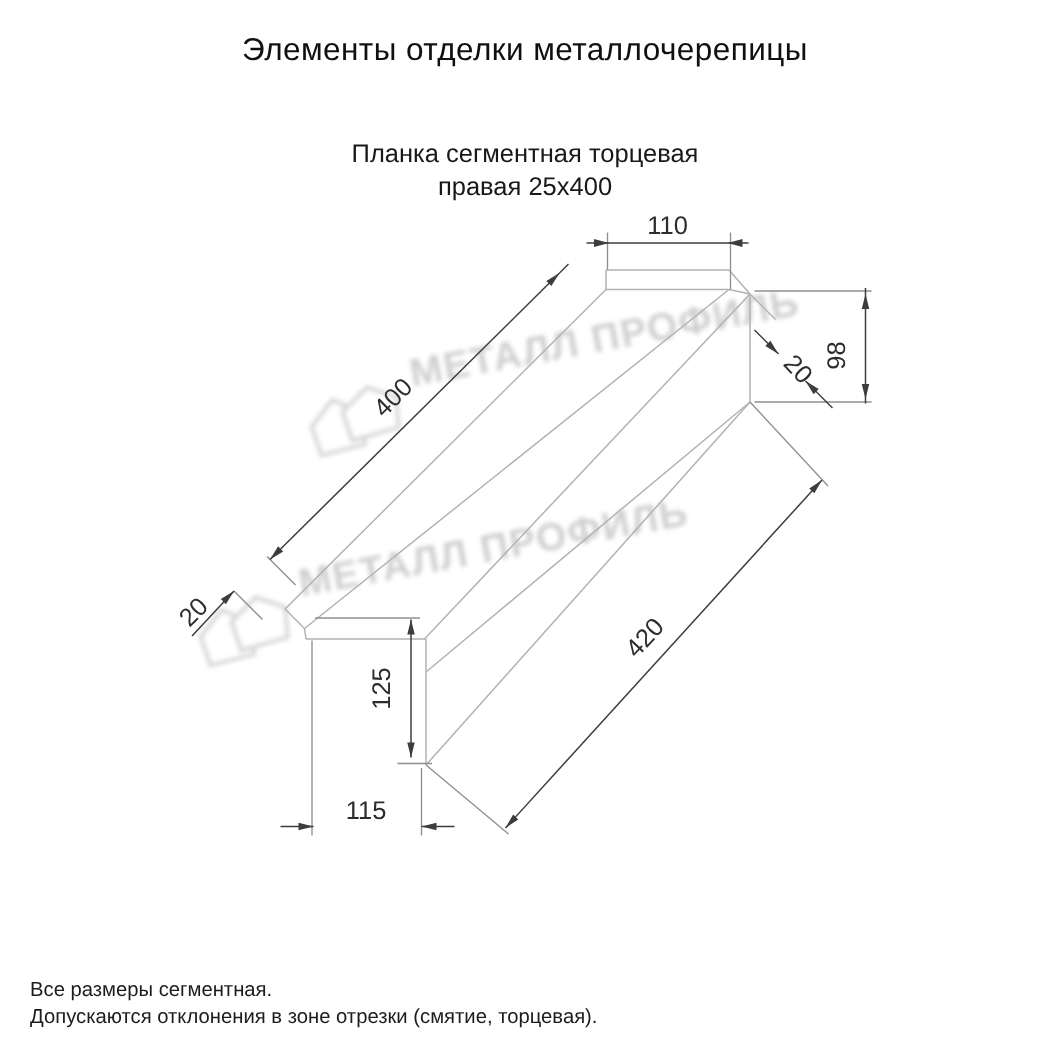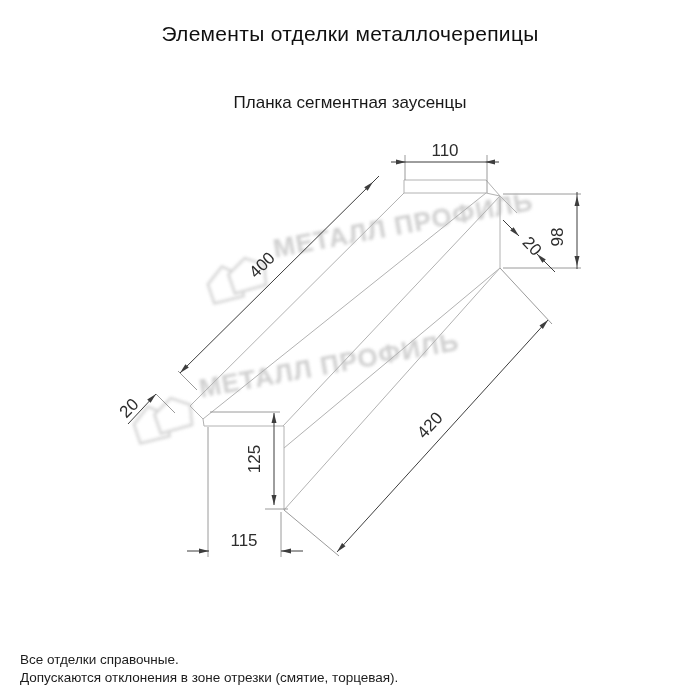--- a/index.html
+++ b/index.html
@@ -38,21 +38,22 @@
   .dimtext{fill:#2d2d2d;font-size:17px;font-family:"Liberation Sans",sans-serif;text-anchor:middle;}
 </style>
 </head>
 <body>
 
 <div class="canvas">
 
   <h1 class="page-title">Элементы отделки металлочерепицы</h1>
 
   <div class="subtitle">
-    <div>Планка сегментная заусенцы</div>
+    <div>Планка сегментная торцевая</div>
+    <div>правая 25х400</div>
   </div>
 
   <div class="watermark wm1">
     <span class="wm-logo">
       <svg width="66" height="46" viewBox="0 0 66 46">
         <path d="M3 22 L20 7 L37 19 L36 40 L6 42 Z" fill="#ffffff" stroke="#c4c4c4" stroke-width="2.5"></path>
         <path d="M25 16 L44 3 L62 13 L60 33 L28 36 Z" fill="#ffffff" stroke="#c4c4c4" stroke-width="2.5"></path>
       </svg>
     </span>
     <span class="wm-text">МЕТАЛЛ ПРОФИЛЬ</span>
@@ -164,17 +165,17 @@
       <g>
         <line class="dimline" x1="337" y1="552" x2="548" y2="320"></line>
         <polygon class="dimarrow" points="548,320 542.9,328.9 539.5,325.6"></polygon>
         <polygon class="dimarrow" points="337,552 345.5,546.3 342.1,543"></polygon>
         <text class="dimtext" x="434" y="429" transform="rotate(-47 434 429)">420</text>
       </g>
     </g>
   </svg>
 
   <div class="footnotes">
-    <div>Все отделки справочные.</div>
+    <div>Все размеры сегментная.</div>
     <div>Допускаются отклонения в зоне отрезки (смятие, торцевая).</div>
   </div>
 
 </div>
 
 </body></html>

